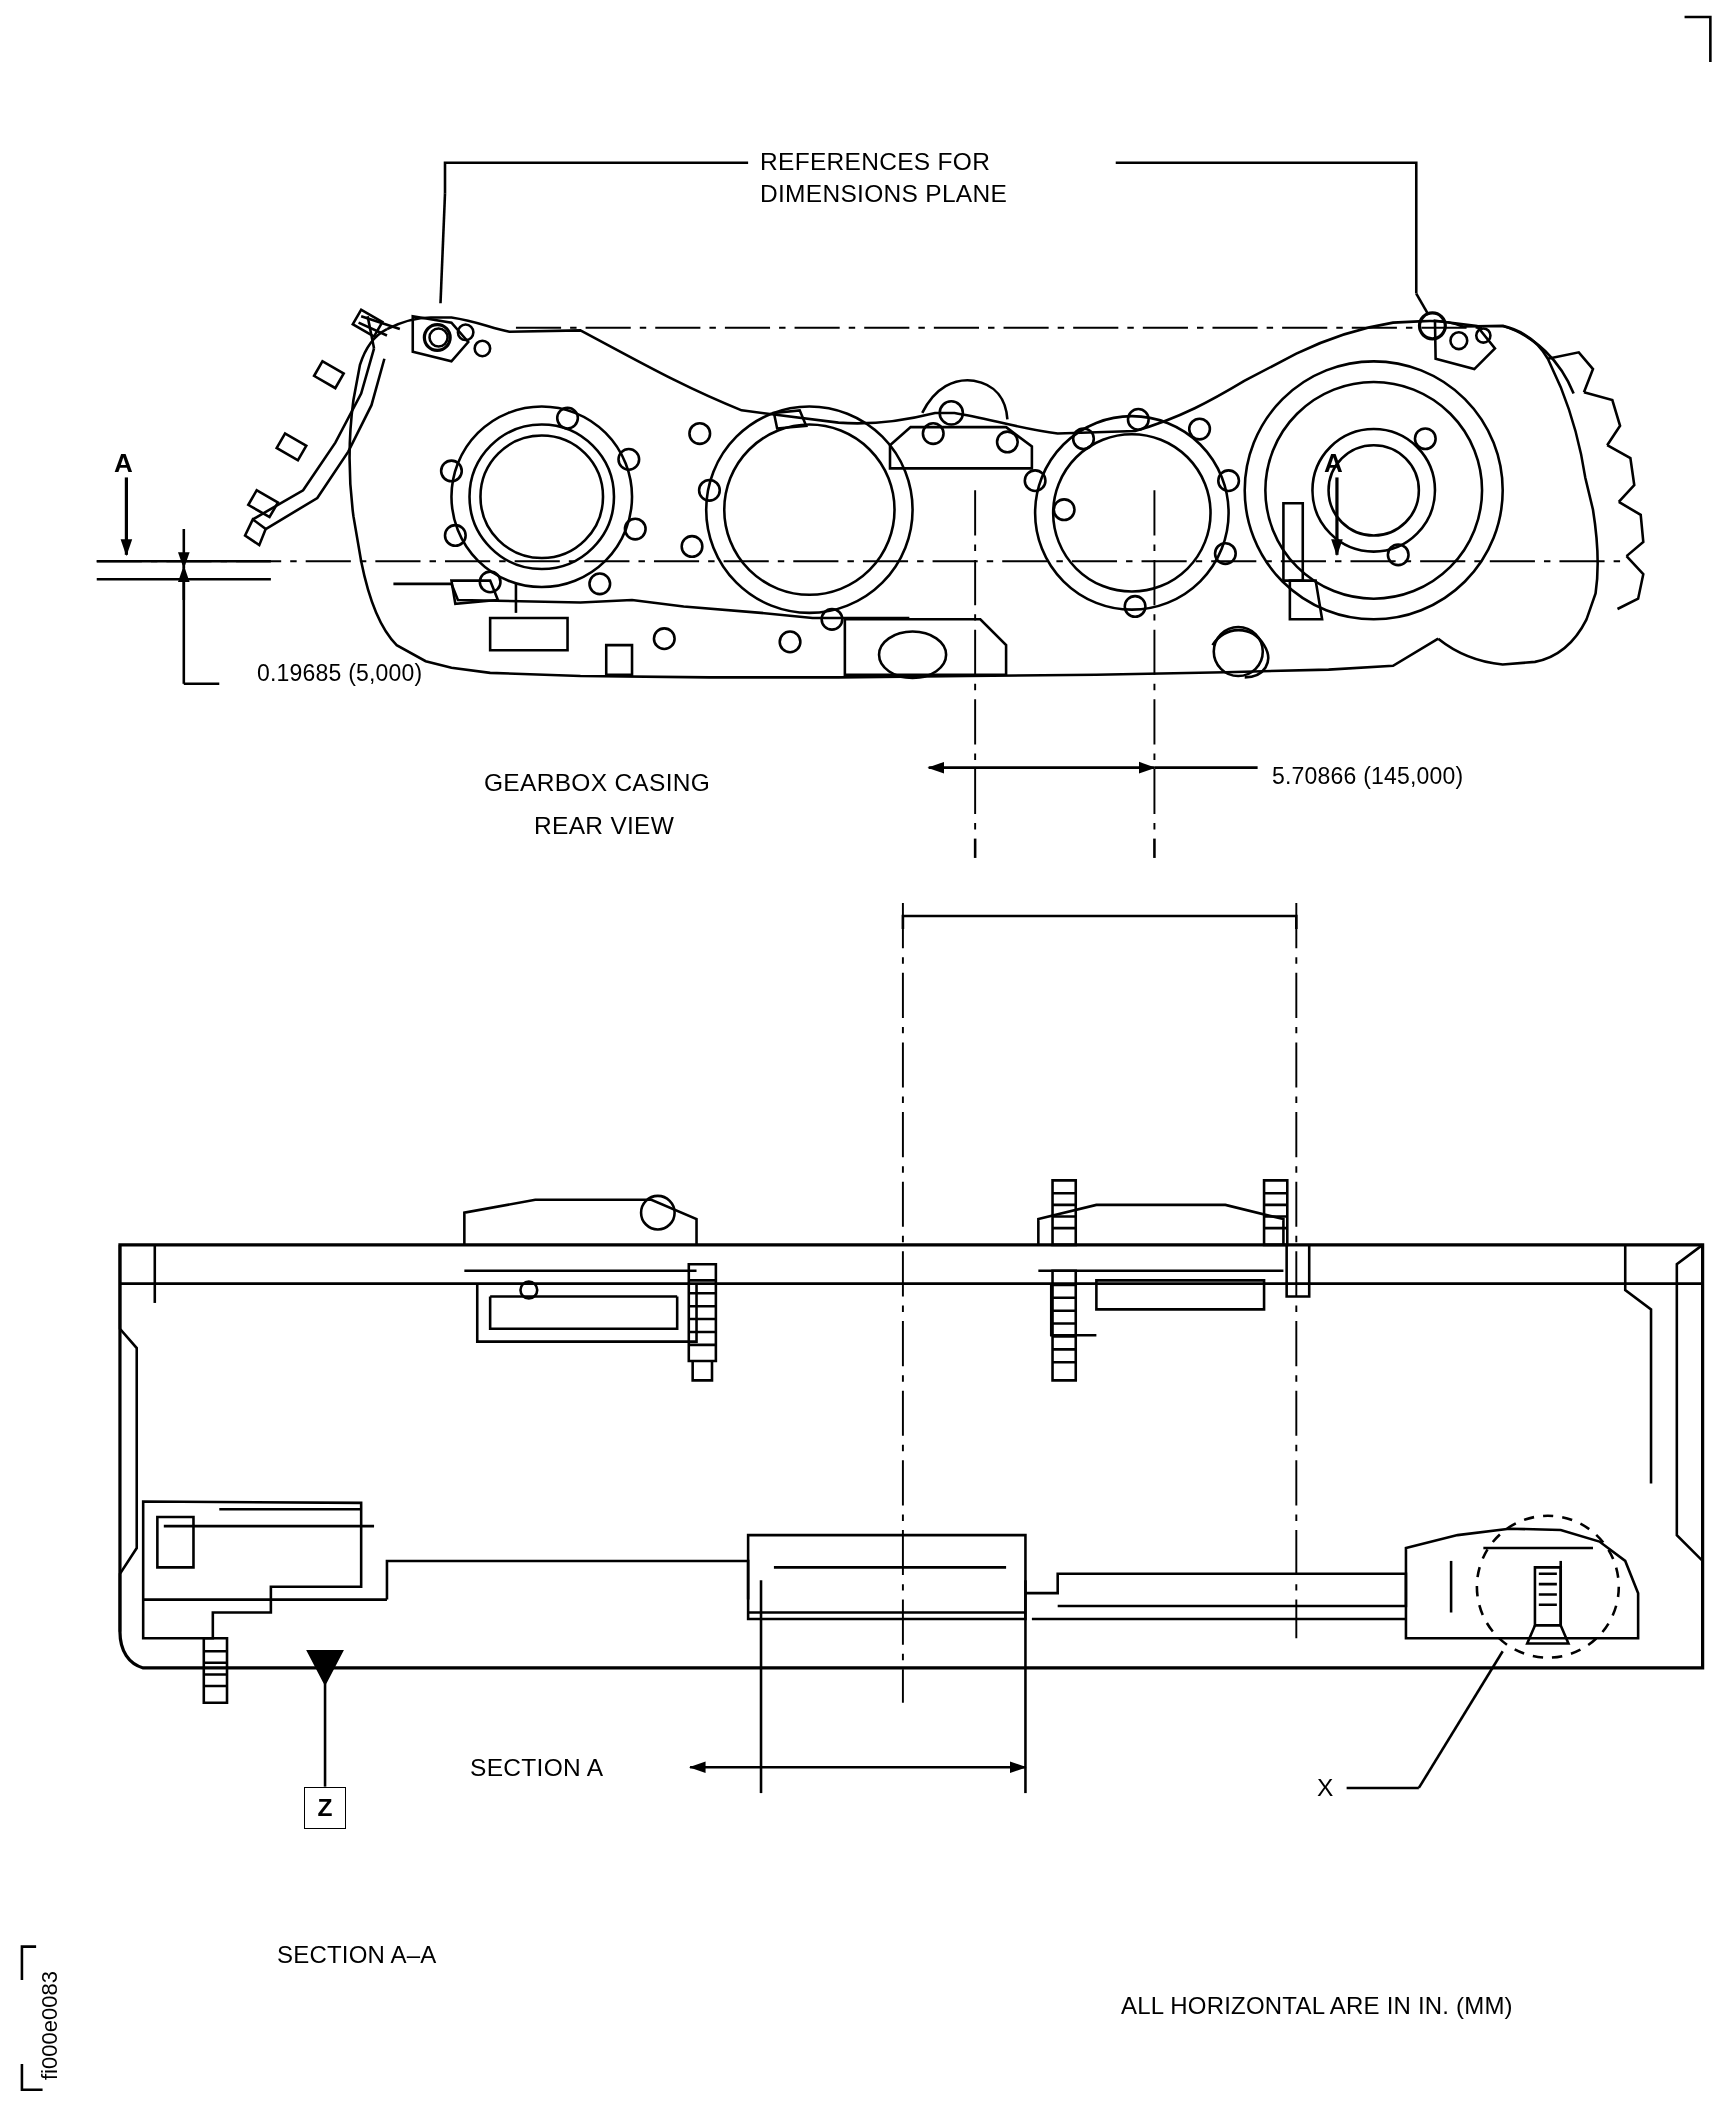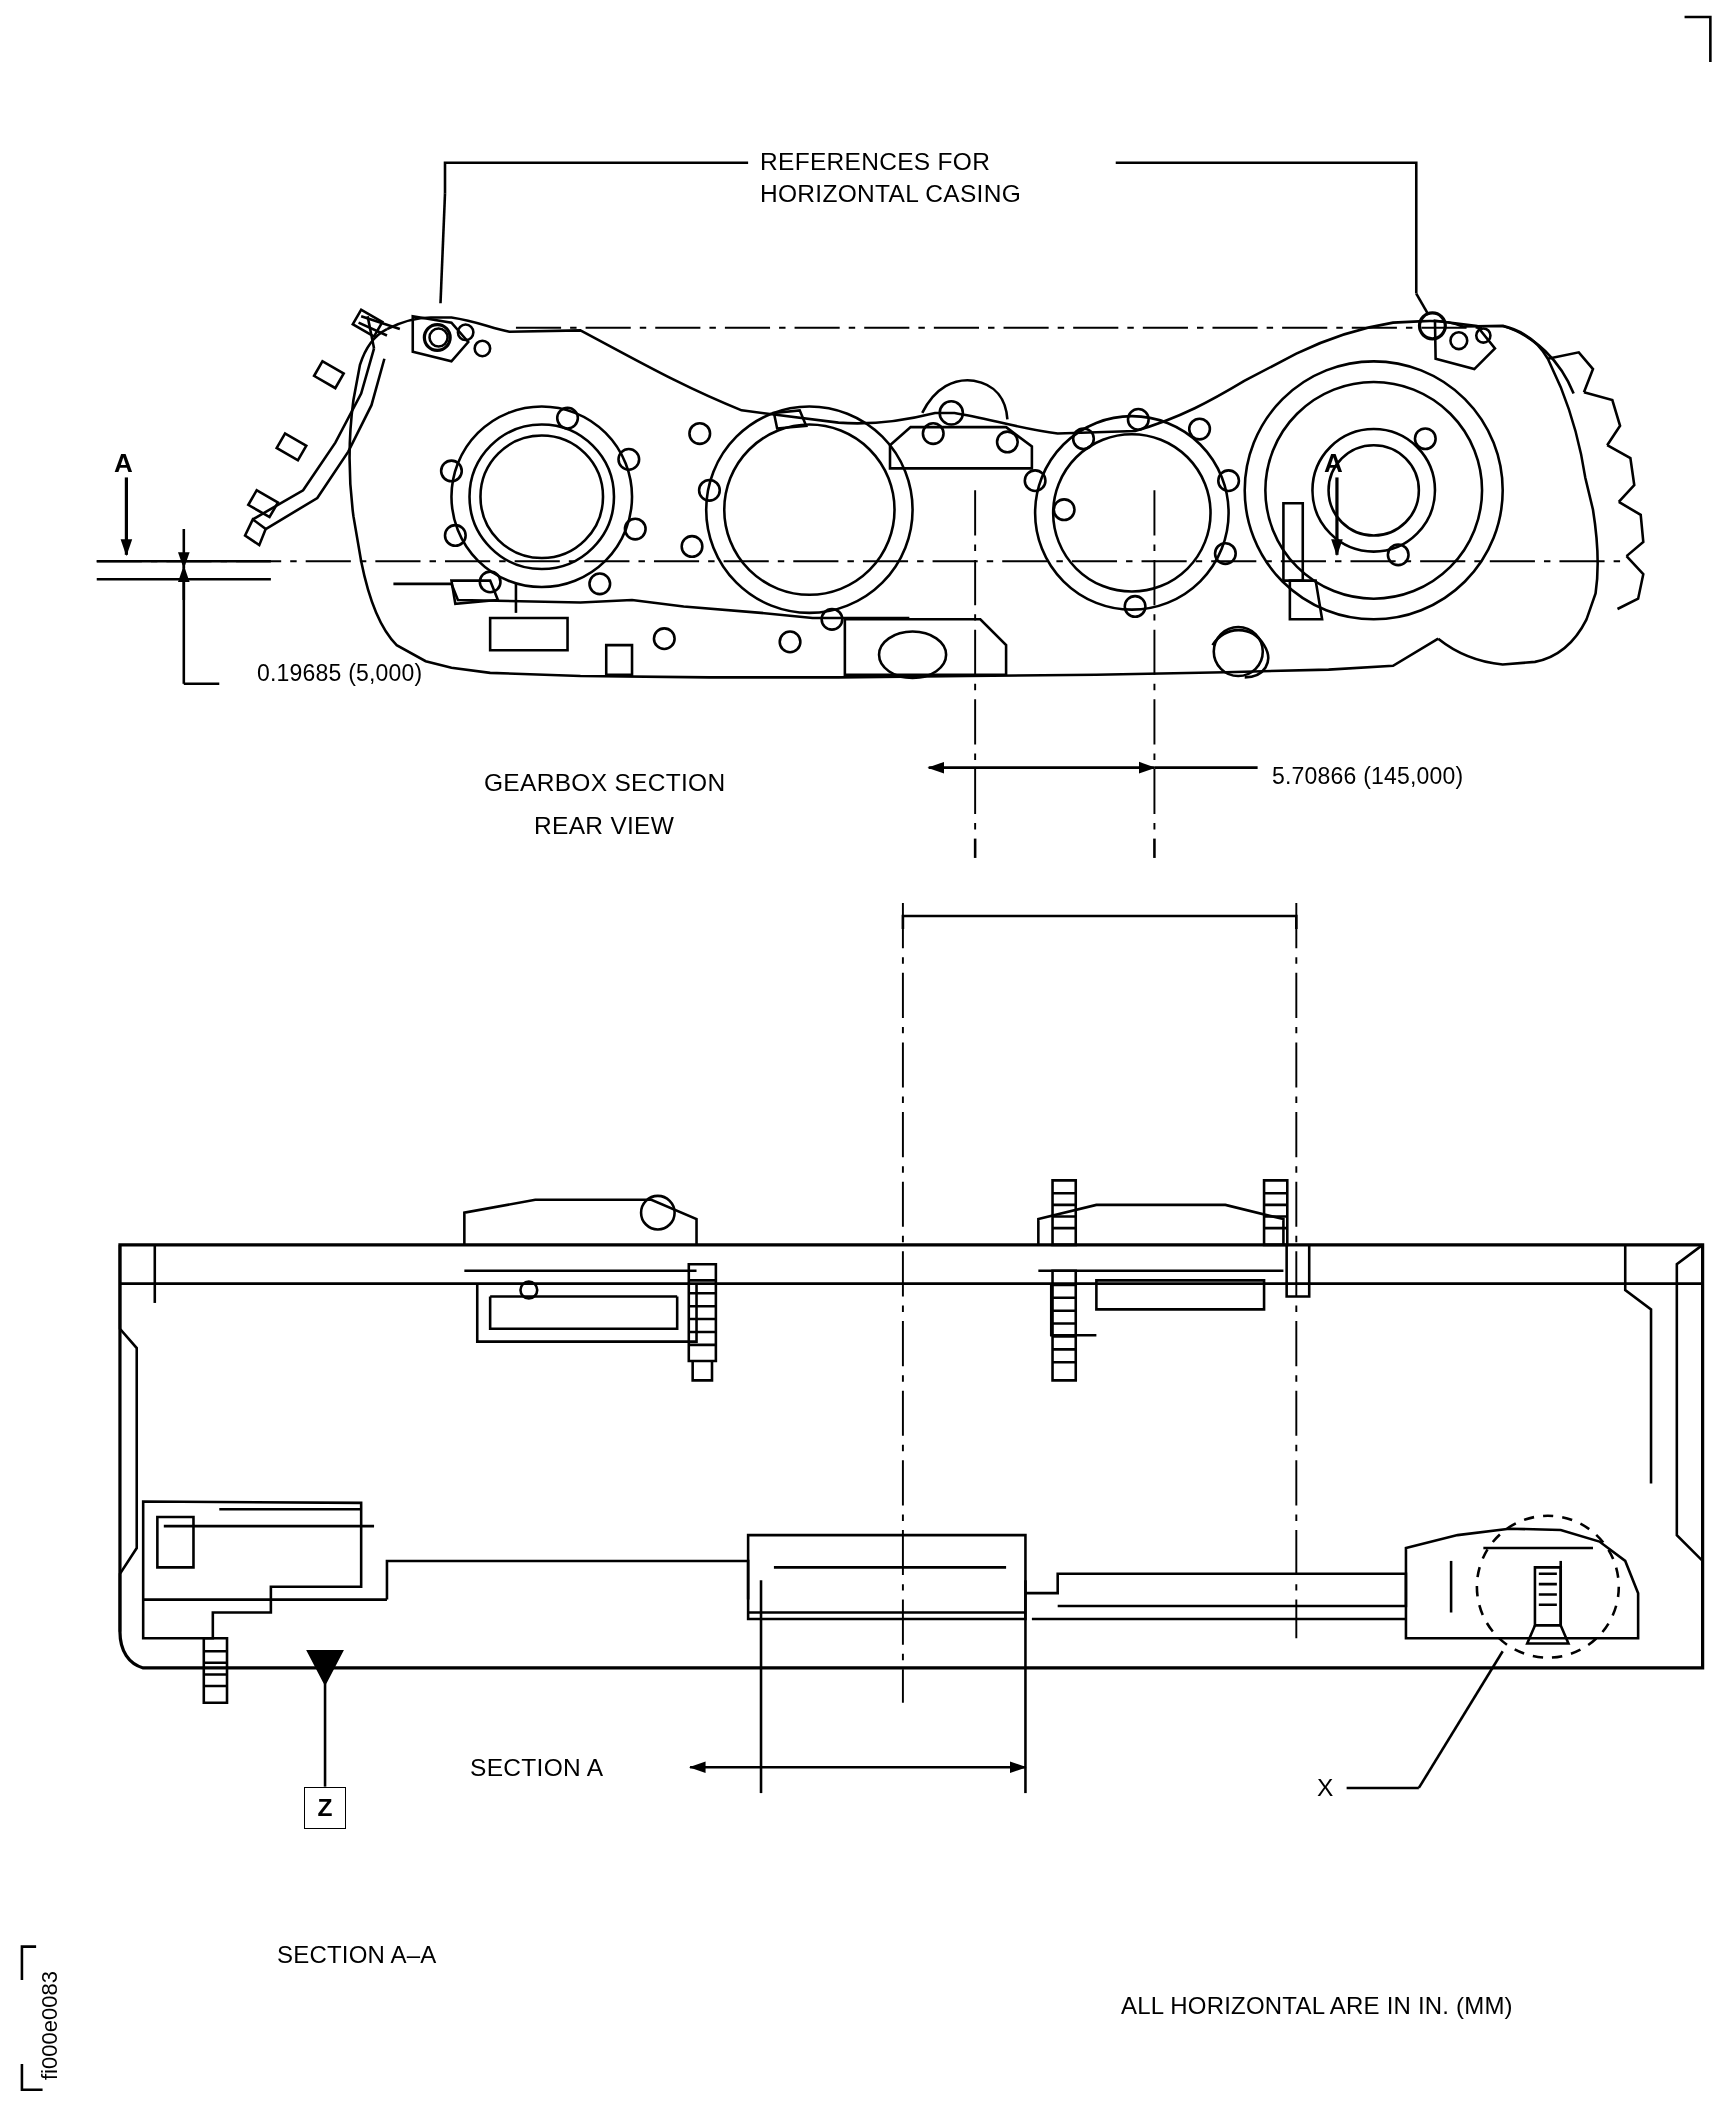--- a/index.html
+++ b/index.html
@@ -357,28 +357,28 @@
       <line x1="2200" y1="2772" x2="2330" y2="2560"></line>
     </g>
 
     <g stroke="#000" stroke-width="4" fill="none">
       <path d="M56,3018 L34,3018 L34,3070"></path>
       <path d="M34,3200 L34,3240 L66,3240"></path>
     </g>
   </svg>
 
   <div class="lbl lbl-title" style="left:760px; top:147px;">REFERENCES FOR</div>
-  <div class="lbl lbl-title" style="left:760px; top:179px;">HORIZONTAL CASING</div>
+  <div class="lbl lbl-title" style="left:760px; top:179px;">DIMENSIONS PLANE</div>
 
   <div class="lbl lbl-bold" style="left:114px; top:448px;">A</div>
   <div class="lbl lbl-bold" style="left:1324px; top:448px;">A</div>
 
   <div class="lbl lbl-dim" style="left:227px; top:659px;margin-left:30px;">0.19685 (5,000)</div>
 
-  <div class="lbl lbl-title" style="left:484px; top:768px;">GEARBOX SECTION</div>
+  <div class="lbl lbl-title" style="left:484px; top:768px;">GEARBOX CASING</div>
   <div class="lbl lbl-title" style="left:534px; top:811px;">REAR VIEW</div>
 
   <div class="lbl lbl-dim" style="left:1272px; top:762px;">5.70866 (145,000)</div>
 
   <div class="lbl lbl-title" style="left:470px; top:1753px;">SECTION A</div>
 
   <div class="datum-box" style="left:304px; top:1787px;">Z</div>
 
   <div class="lbl lbl-title" style="left:1317px; top:1773px;">X</div>
 

